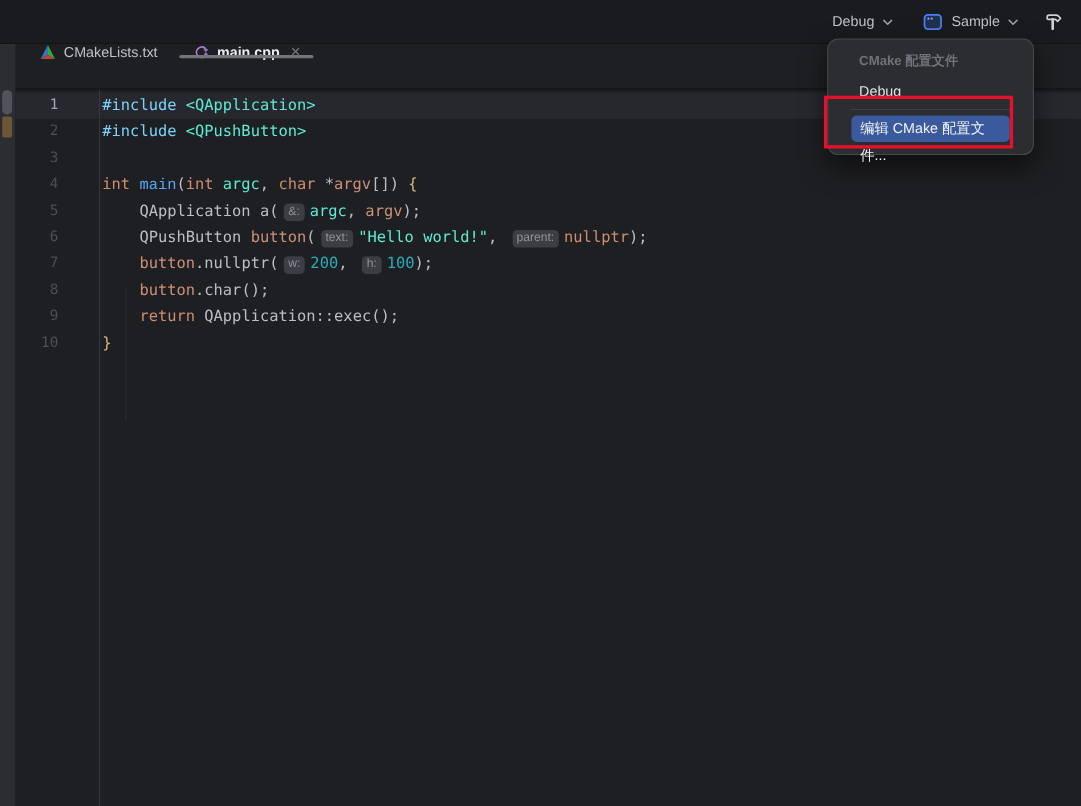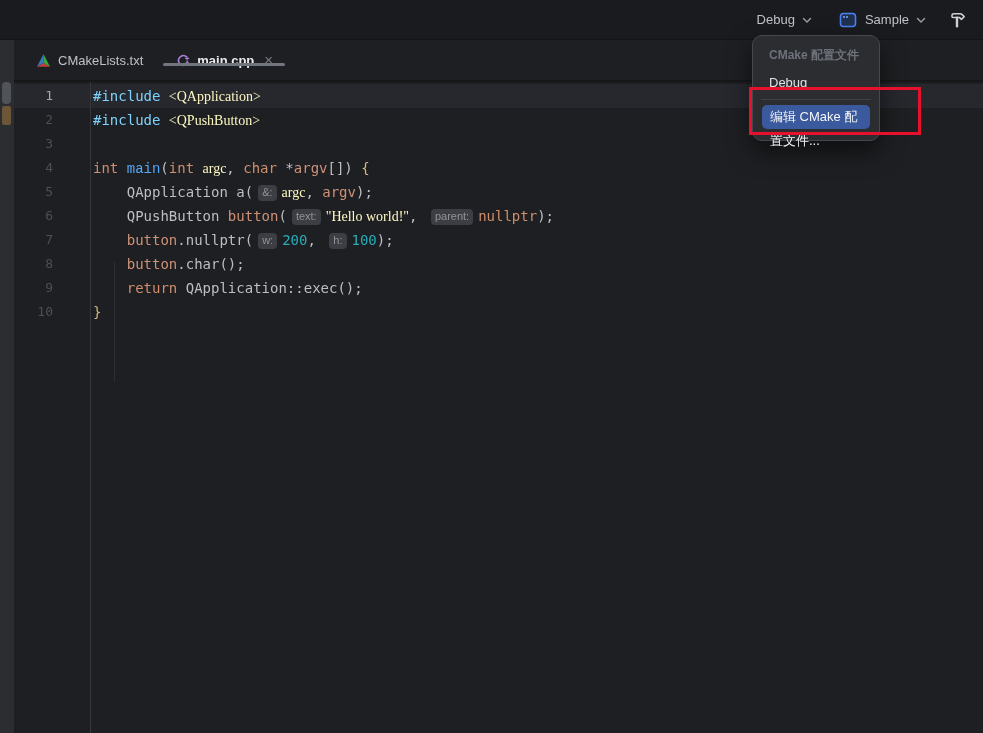--- a/index.html
+++ b/index.html
@@ -14,21 +14,21 @@
   #run-config-btn { margin-right:26px; cursor:default; }
   #run-config-btn .lbl { margin-right:6px; }
   #target-btn { margin-right:20px; }
   #target-btn .lbl { margin:0 6px 0 8px; }
   #build-btn { margin-right:14px; }
   .chev { display:inline-block; }
 
   
   #tabbar { position:absolute; left:14px; top:40px; width:969px; height:42px;
             background:#1E1F22; border-bottom:2px solid #161719;
-            display:flex; align-items:center; padding-left:6px; }
+            display:flex; align-items:flex-start; padding-left:6px; }
   .tab { position:relative; display:flex; align-items:center; padding:0 16px;
          font-size:13px; color:#BFC1C7; }
   .tab.active { color:#E9EBEF; font-weight:bold; }
   .tab .ticon { margin-right:7px; display:flex; align-items:center; }
   .tab .close { margin-left:10px; color:#787C84; font-size:15px; font-weight:normal;
                 line-height:14px; }
   .tab.active::after { content:""; position:absolute; left:4px; right:4px; bottom:2px;
                        height:3px; border-radius:2px; background:#71757E; }
 
   
@@ -48,36 +48,36 @@
                   background:#2B2E33; z-index:1; }
   #code-rows { position:absolute; left:0; top:2px; width:969px; }
   .code-row { display:flex; height:24px; line-height:24px; white-space:pre;
               font-family:"DejaVu Sans Mono", monospace; font-size:14px; }
   .code-row.cur { background:#26282E; }
   .gut { width:76px; padding-right:37px; text-align:right; color:#4B5058;
          font-size:13px; flex:none; }
   .code-row.cur .gut { color:#A4A7AE; }
   .src { padding-left:3px; color:#BCBEC4; }
   .tk-pp  { color:#7dd3fc; }
-  .tk-g   { color:#fef9c3;font-family:Liberation Serif, serif; }
+  .tk-g   { color:#5eead4; }
   .tk-kw  { color:#CF8E6D; }
   .tk-var { color:#CE9178; }
   .tk-fn  { color:#56A8F5;font-family:Liberation Mono, monospace; }
   .tk-d   { color:#BCBEC4; }
   .tk-num { color:#2AACB8;text-align:center; }
   .tk-br  { color:#D5B778; }
   .hint { display:inline-block; font-family:"Liberation Sans", sans-serif;
           font-size:11px; line-height:15px; vertical-align:1px;
           background:#3C3E43; color:#8F939B; border-radius:4px;
           padding:0 4px 1px; margin:0 5px; }
 
   
-  #run-menu { position:absolute; left:752px; top:35px; width:128px; z-index:20;
+  #run-menu { position:absolute; left:752px; top:35px; width:188px; z-index:20;
               background:#2B2D30; border:1px solid #46484D; border-radius:10px;
-              padding:8px 4px 6px; box-shadow:0 10px 24px rgba(0,0,0,.55); }
+              padding:8px 16px 6px; box-shadow:0 10px 24px rgba(0,0,0,.55); }
   #run-menu .mhead { padding:3px 12px 7px; font-size:12px; font-weight:bold;
                      color:#6E727A; }
   #run-menu .mitem { height:24px; line-height:24px; padding:0 12px; font-size:13px;
                      color:#DFE1E5; }
   #run-menu .msep { height:1px; margin:4px 4px 5px; background:#3E4044; }
   #run-menu .mitem.selected { margin:5px 5px; padding:0 8px; border-radius:5px;
                               background:#3B5A9D; color:#F2F4F7; }
 
   
   #annotation-box { position:absolute; left:749px; top:87px; width:172px; height:48px;

